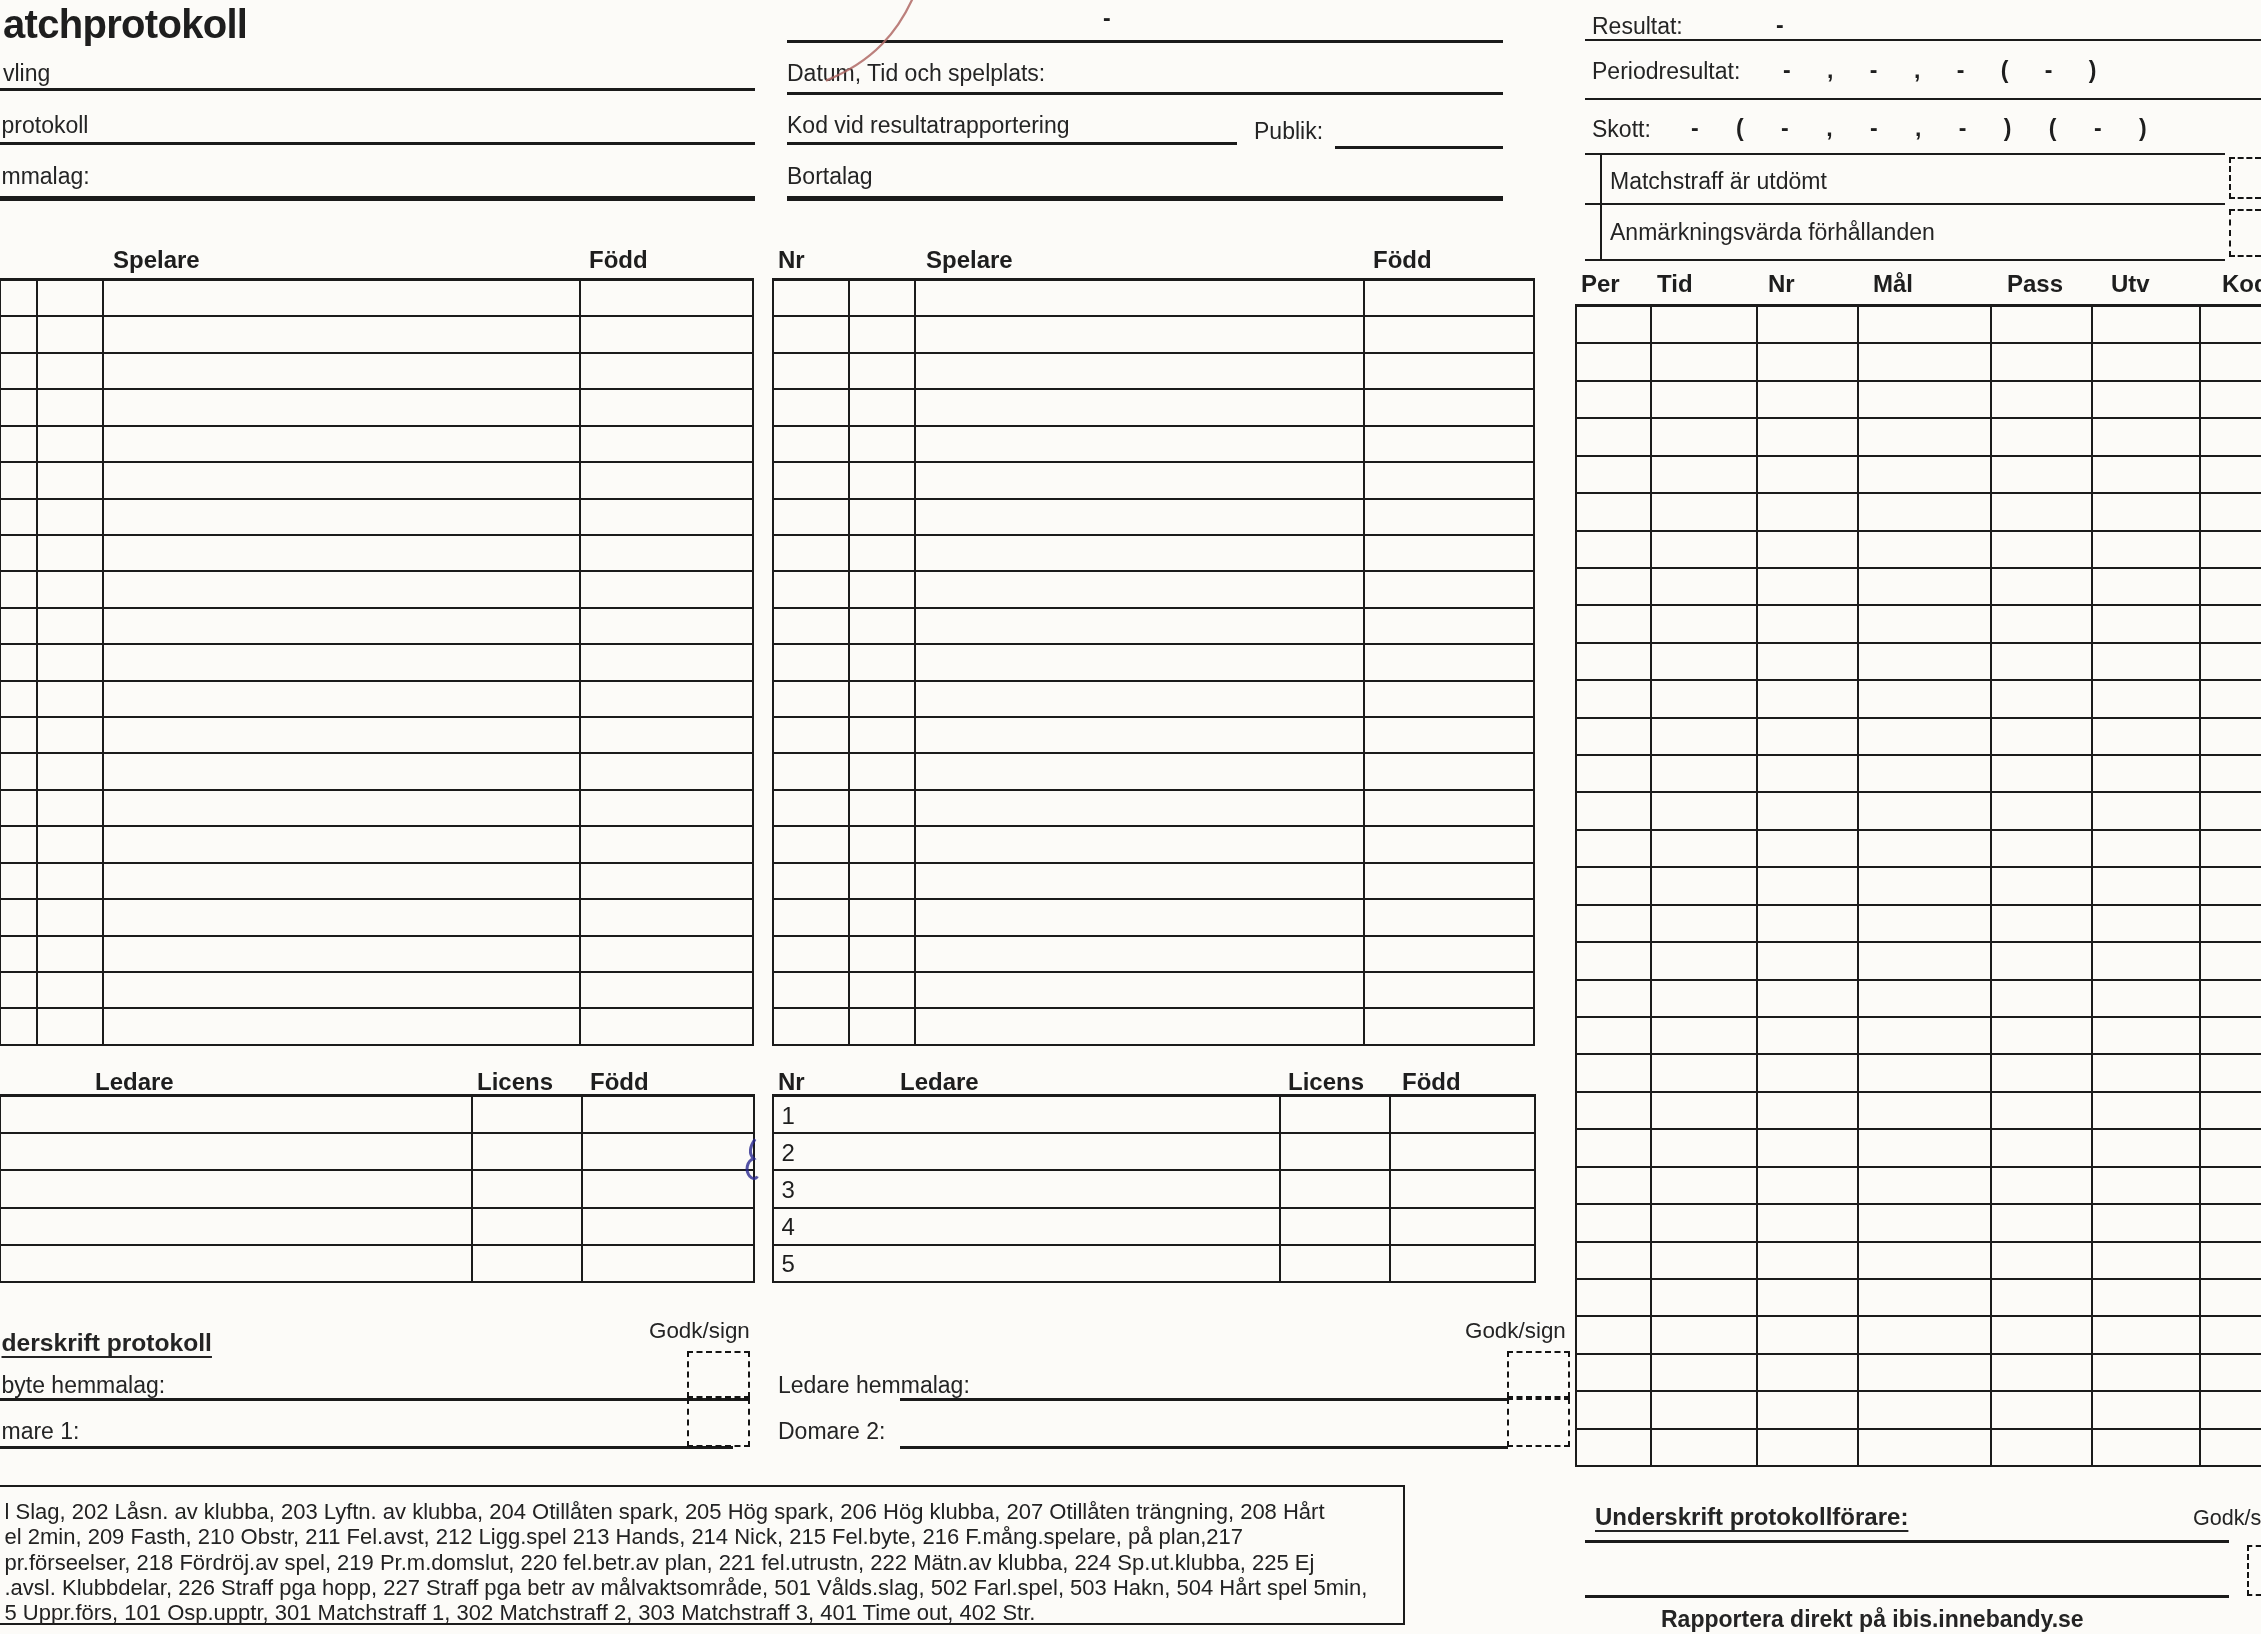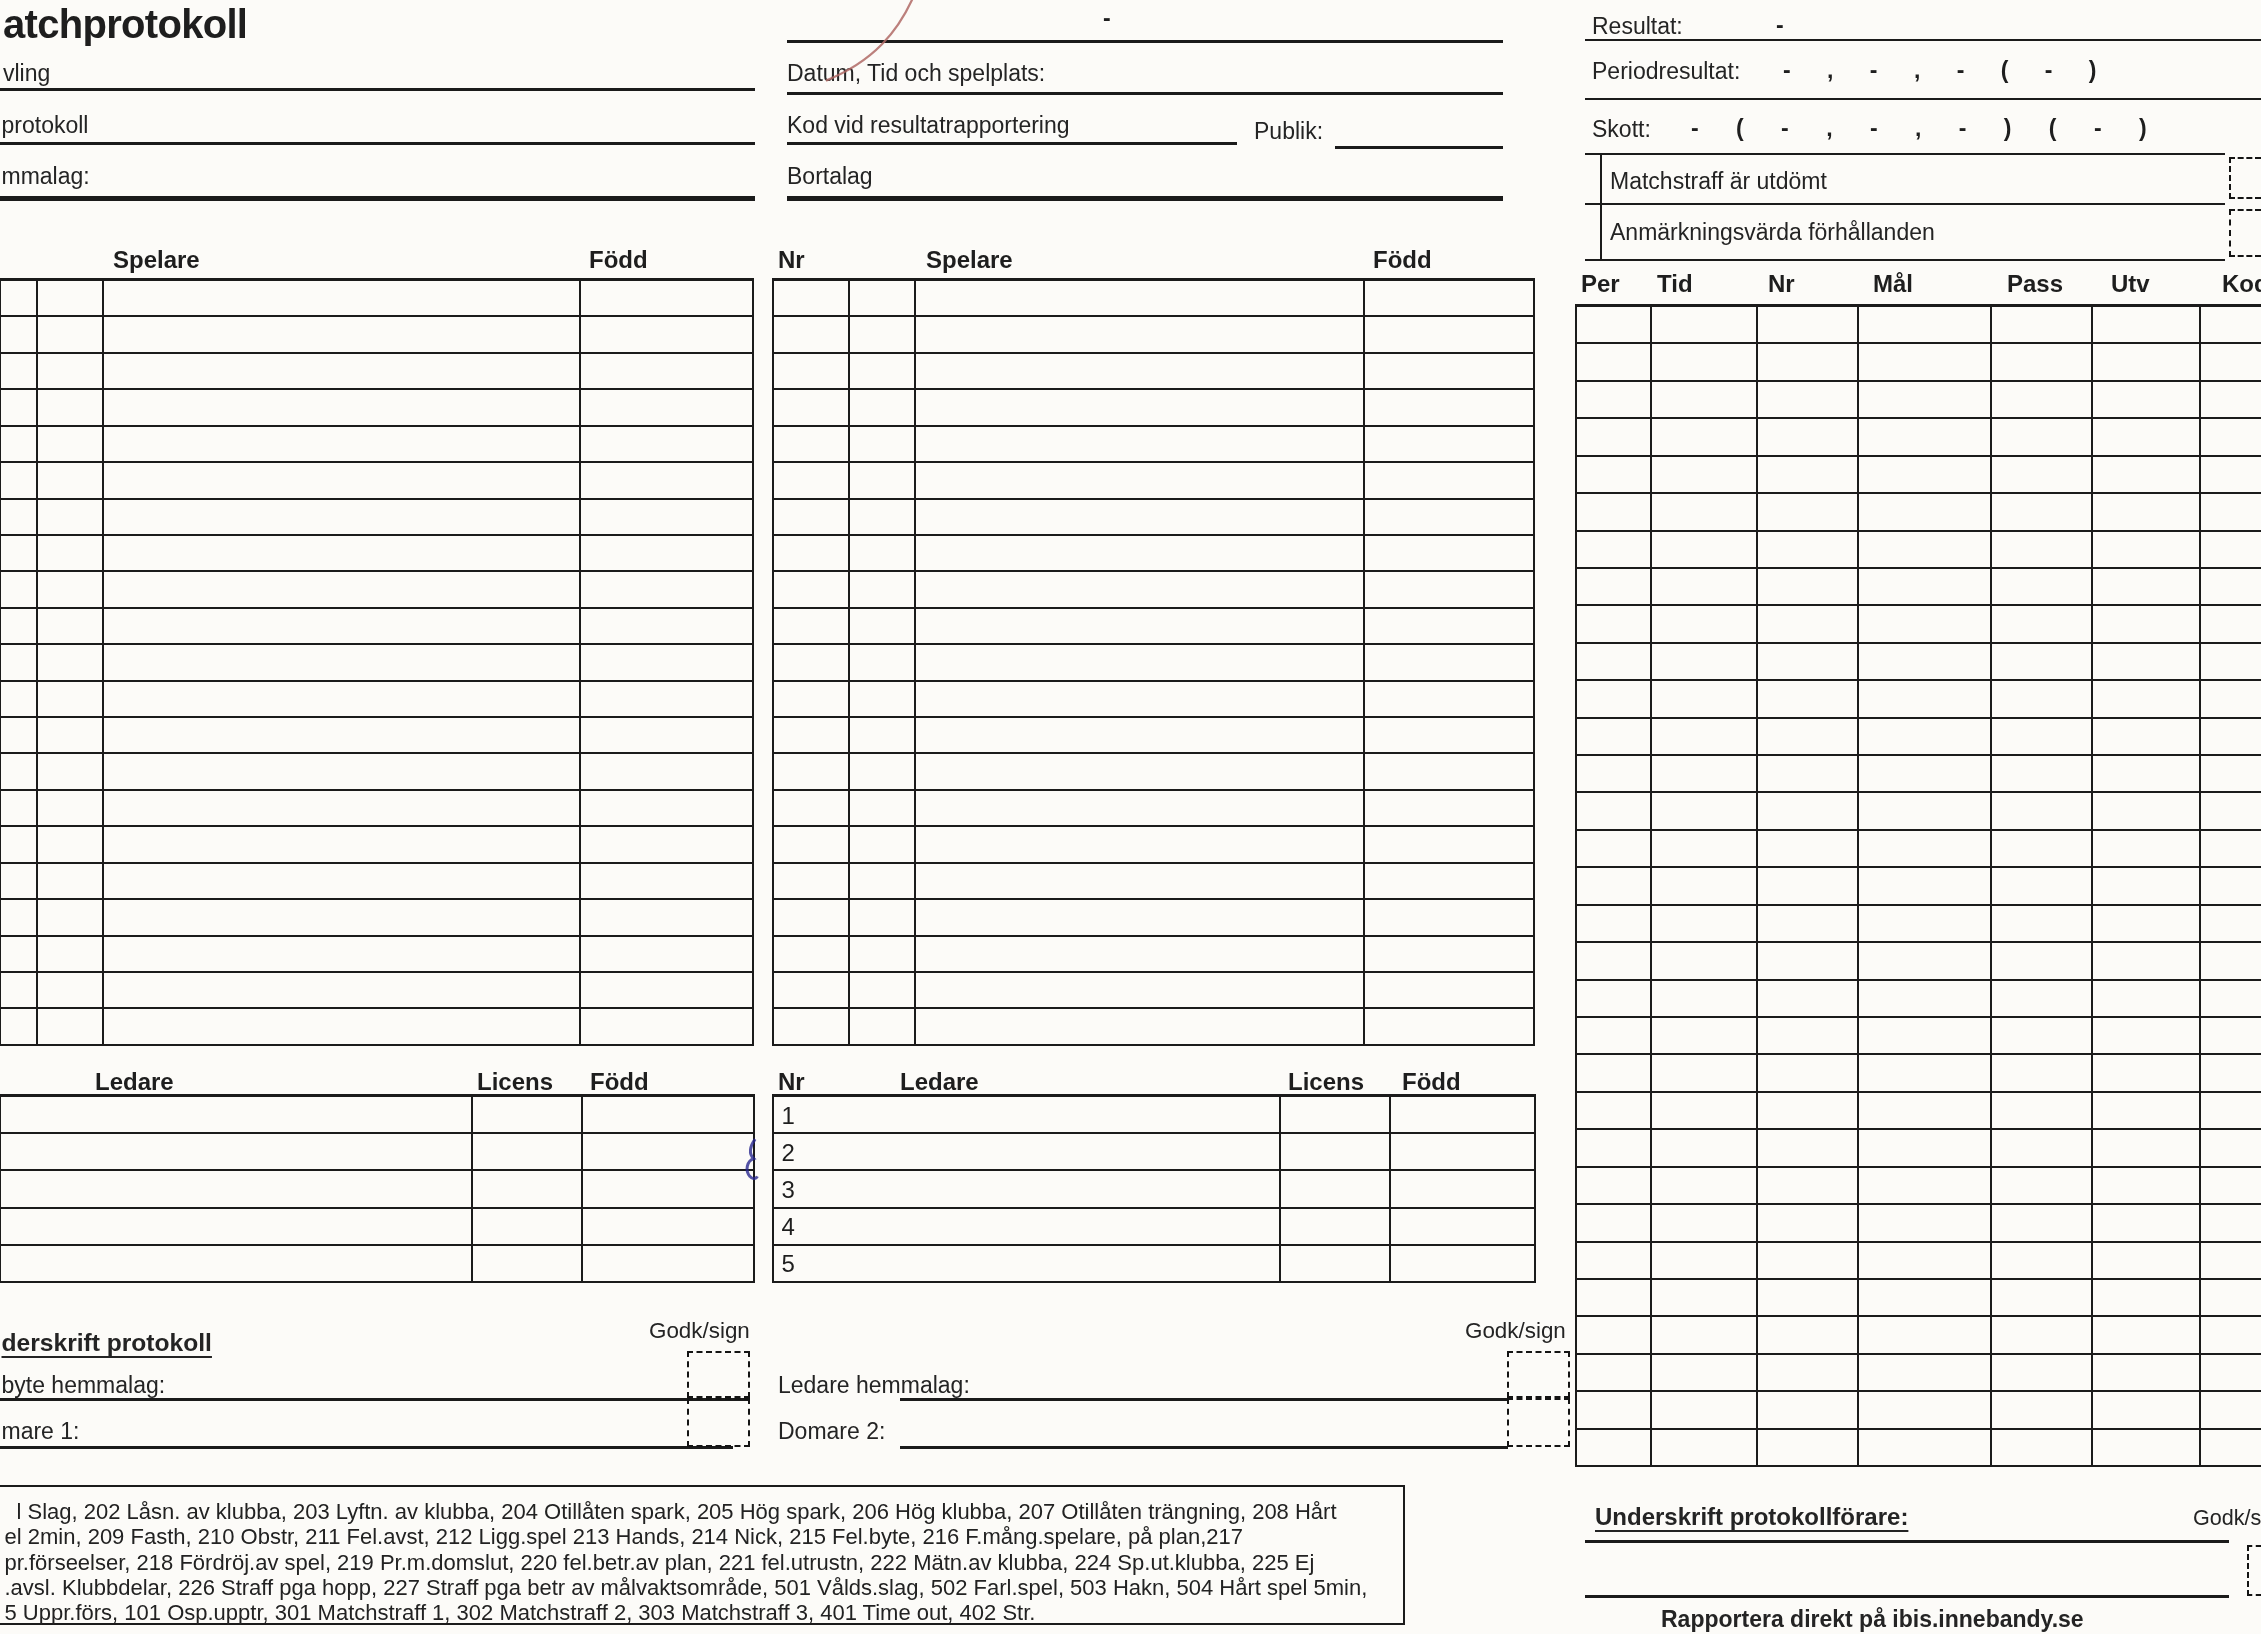--- a/index.html
+++ b/index.html
@@ -724,21 +724,21 @@
 
   <div class="lbl" style="left:1465px;top:1318px;font-size:22.4px;">Godk/sign</div>
   <div class="lbl" style="left:778px;top:1372px;">Ledare hemmalag:</div>
   <div class="sigline" style="left:900px;top:1398px;width:608px;"></div>
   <div class="lbl" style="left:778px;top:1418px;">Domare 2:</div>
   <div class="sigline" style="left:900px;top:1446px;width:608px;"></div>
   <div class="dashbox" style="left:1507px;top:1351px;width:63px;height:47px;"></div>
   <div class="dashbox" style="left:1507px;top:1398px;width:63px;height:49px;"></div>
 
   <div class="codes">
-    <div class="line" style="top:12px;margin-left:12px;">l Slag, 202 Låsn. av klubba, 203 Lyftn. av klubba, 204 Otillåten spark, 205 Hög spark, 206 Hög klubba, 207 Otillåten trängning, 208 Hårt</div>
+    <div class="line" style="top:12px;">l Slag, 202 Låsn. av klubba, 203 Lyftn. av klubba, 204 Otillåten spark, 205 Hög spark, 206 Hög klubba, 207 Otillåten trängning, 208 Hårt</div>
     <div class="line" style="top:37px;">el 2min, 209 Fasth, 210 Obstr, 211 Fel.avst, 212 Ligg.spel 213 Hands, 214 Nick, 215 Fel.byte, 216 F.mång.spelare, på plan,217</div>
     <div class="line" style="top:63px;">pr.förseelser, 218 Fördröj.av spel, 219 Pr.m.domslut, 220 fel.betr.av plan, 221 fel.utrustn, 222 Mätn.av klubba, 224 Sp.ut.klubba, 225 Ej</div>
     <div class="line" style="top:88px;">.avsl. Klubbdelar, 226 Straff pga hopp, 227 Straff pga betr av målvaktsområde, 501 Vålds.slag, 502 Farl.spel, 503 Hakn, 504 Hårt spel 5min,</div>
     <div class="line" style="top:113px;">5 Uppr.förs, 101 Osp.upptr, 301 Matchstraff 1, 302 Matchstraff 2, 303 Matchstraff 3, 401 Time out, 402 Str.</div>
   </div>
 
   <div class="lbl bold underl" style="left:1595px;top:1503px;font-size:24px;">Underskrift protokollförare:</div>
   <div class="lbl" style="left:2193px;top:1505px;font-size:21.6px;">Godk/sig</div>
   <div class="sigline" style="left:1585px;top:1540px;width:644px;"></div>
   <div class="dashbox open-right" style="left:2247px;top:1545px;width:14px;height:51px;"></div>

